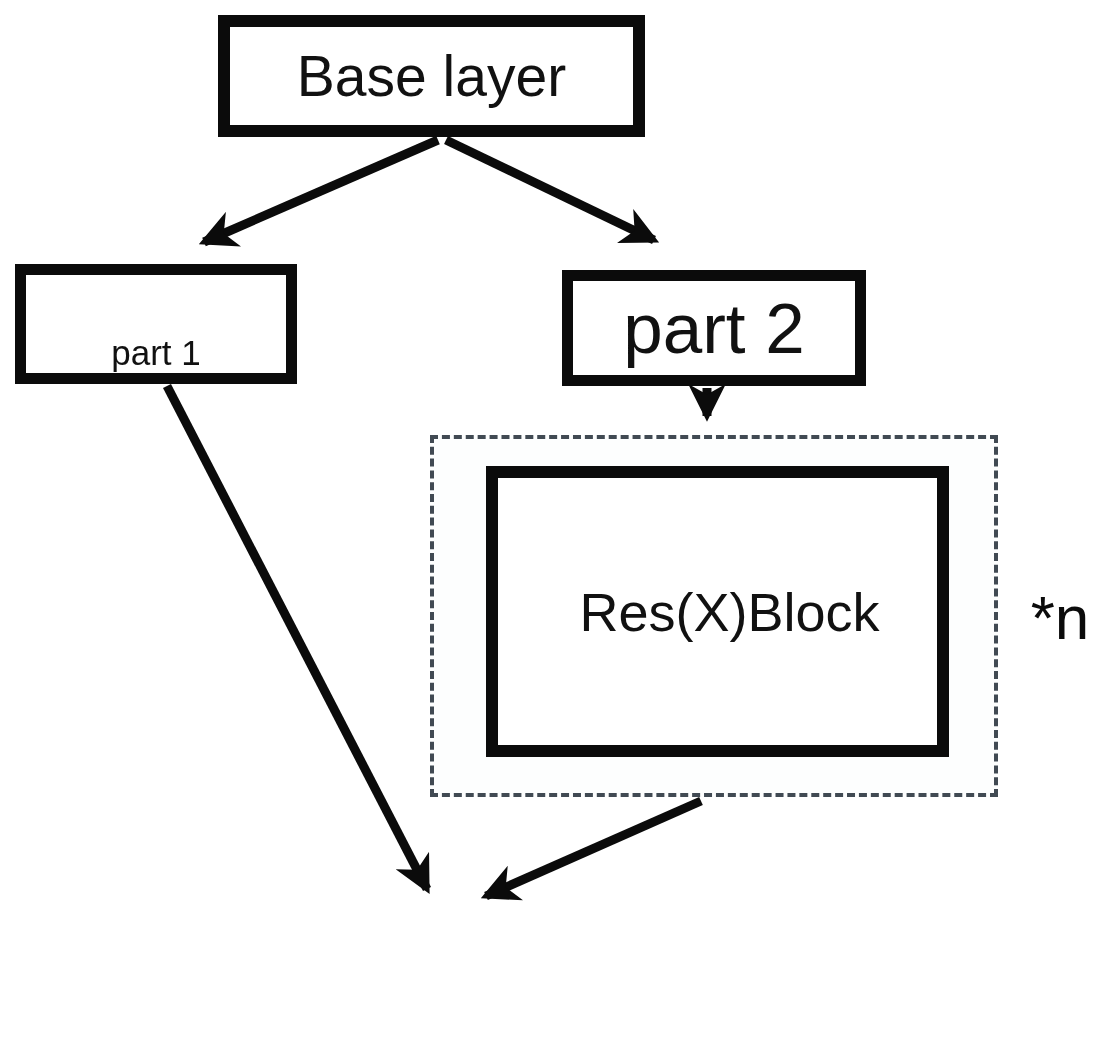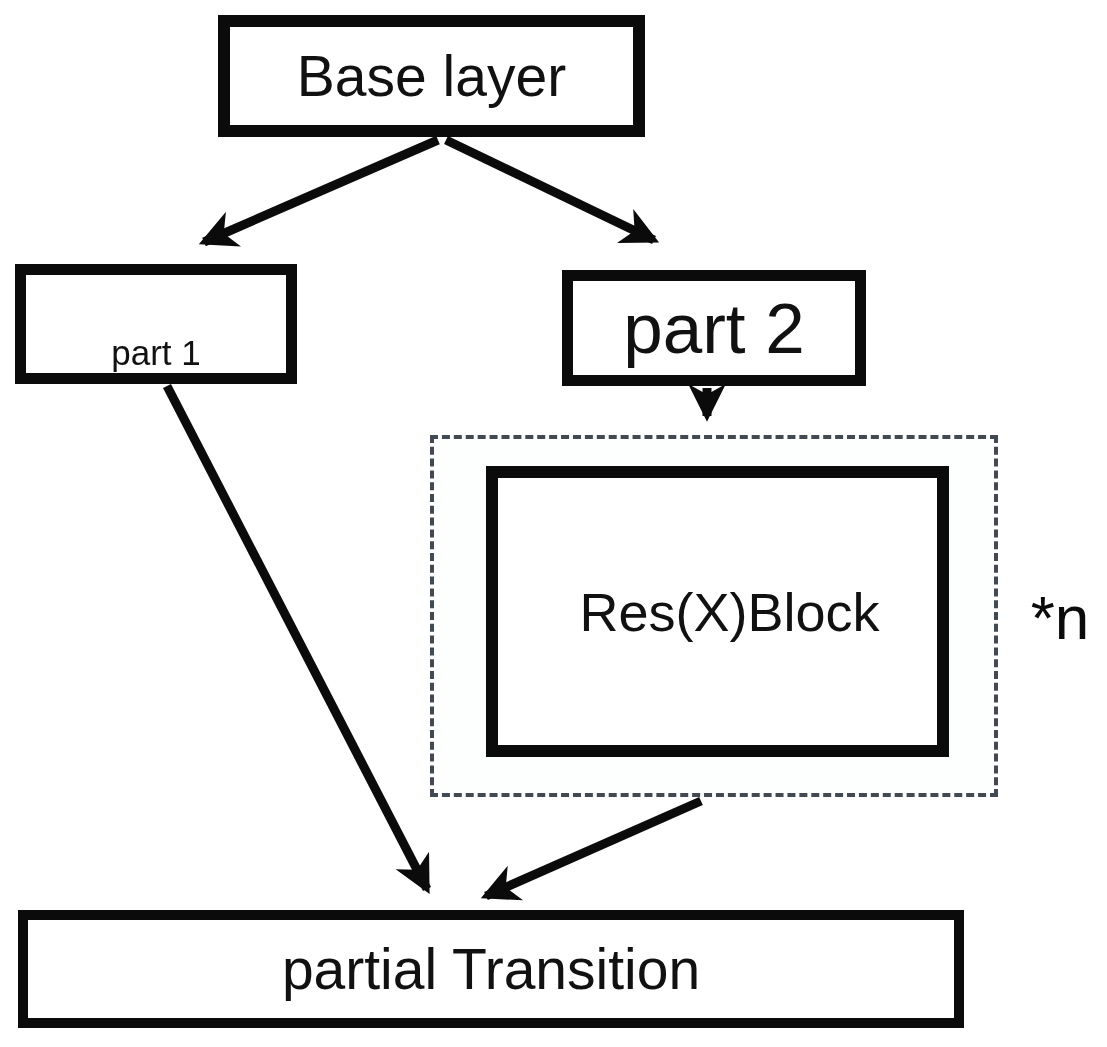--- a/index.html
+++ b/index.html
@@ -94,17 +94,14 @@
   <div class="node node-part2">
     <span class="label-text">part 2</span>
   </div>
 
   <div class="node node-res">
     <span class="label-text">Res(X)Block</span>
   </div>
 
   <div class="repeat-label">*n</div>
 
-  <div class="node node-bottom">
-    <span class="label-text">partial Transition</span>
-  </div>
 
 </div>
 
 </body></html>

